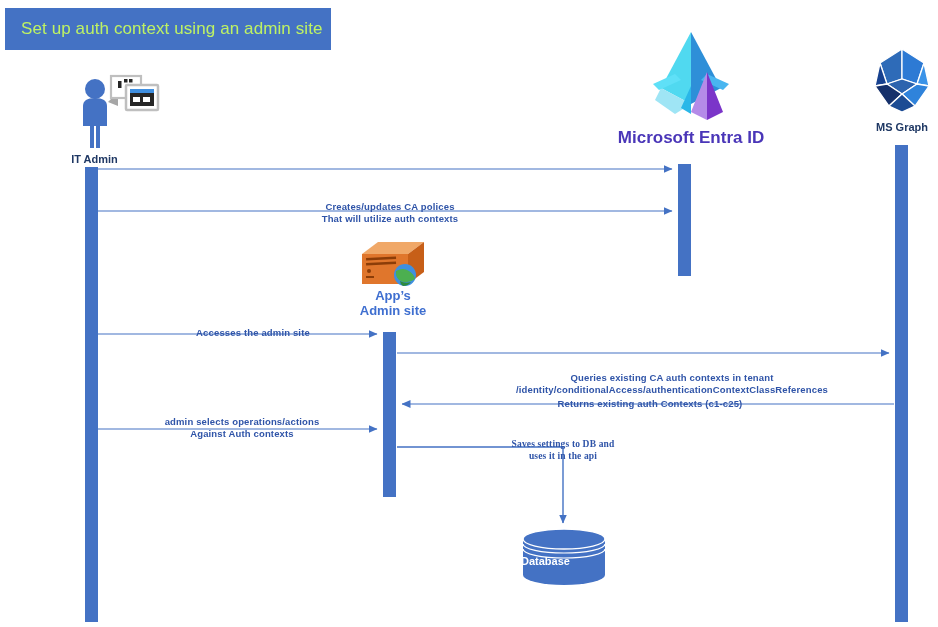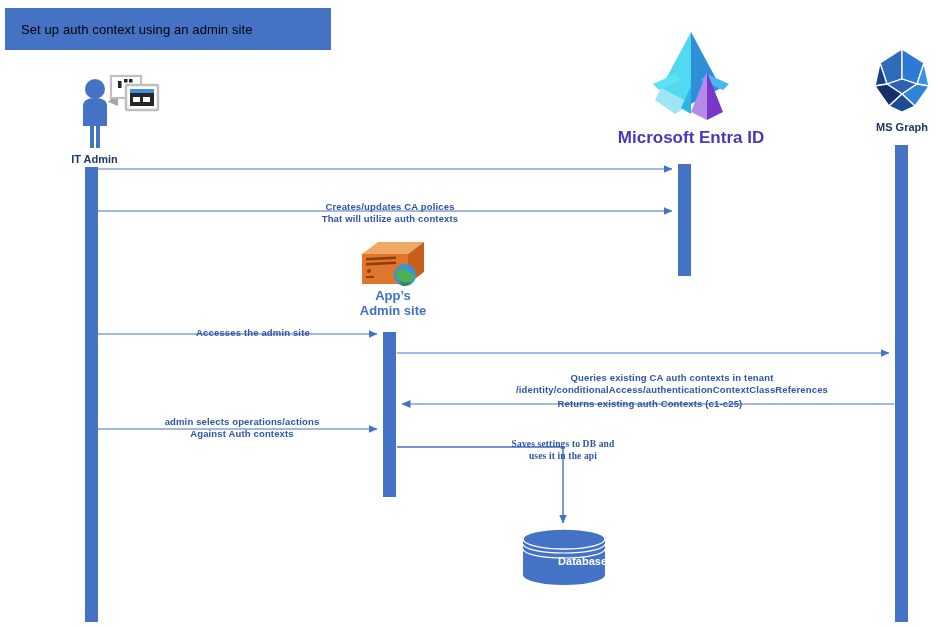--- a/index.html
+++ b/index.html
@@ -10,21 +10,21 @@
   #canvas{position:relative;width:938px;height:627px;background:#fff;}
   .abs{position:absolute;}
 
   
   #title-banner{
     left:5px;top:8px;width:326px;height:42px;
     background:#4472C4;
     display:flex;align-items:center;
   }
   #title-banner .txt{
-    color:#000000;font-size:13px;font-weight:400;
+    color:#bef264;font-size:17px;font-weight:400;
     padding-left:16px;letter-spacing:0.1px;white-space:nowrap;
   }
 
   
   .lifeline{background:#4472C4;}
 
   
   .plabel{
     color:#1F3864;font-size:11px;font-weight:bold;white-space:nowrap;
     text-align:center;
@@ -143,21 +143,21 @@
   <div class="abs lifeline" style="left:383px;top:332px;width:13px;height:165px;"></div>
 
   <div class="iconwrap" style="left:521px;top:529px;width:86px;height:56px;">
     <svg width="86" height="56" viewBox="0 0 86 56">
       <path d="M2 10 L2 46 a41 10 0 0 0 82 0 L84 10 Z" fill="#4472C4"></path>
       <ellipse cx="43" cy="10" rx="41" ry="10" fill="#4472C4" stroke="#ffffff" stroke-width="1.4"></ellipse>
       <path d="M2 15 a41 9 0 0 0 82 0" fill="none" stroke="#ffffff" stroke-width="1.2"></path>
       <path d="M2 20 a41 9 0 0 0 82 0" fill="none" stroke="#ffffff" stroke-width="1.2"></path>
     </svg>
   </div>
-  <div class="abs" style="left:521px;top:555px;width:86px;text-align:right;color:#ffffff;font-size:11px;font-weight:bold;">Database</div>
+  <div class="abs" style="left:521px;top:555px;width:86px;text-align:left;color:#ffffff;font-size:11px;font-weight:bold;">Database</div>
 
   <svg id="wires">
     <defs>
       <marker id="arrR" markerWidth="9" markerHeight="8" refX="8.5" refY="4" orient="auto" markerUnits="userSpaceOnUse">
         <path d="M0,0 L9,4 L0,8 z" fill="#4472C4"></path>
       </marker>
       <marker id="arrL" markerWidth="9" markerHeight="8" refX="8.5" refY="4" orient="auto" markerUnits="userSpaceOnUse">
         <path d="M0,0 L9,4 L0,8 z" fill="#4472C4"></path>
       </marker>
       <marker id="arrD" markerWidth="9" markerHeight="8" refX="8.5" refY="4" orient="auto" markerUnits="userSpaceOnUse">

